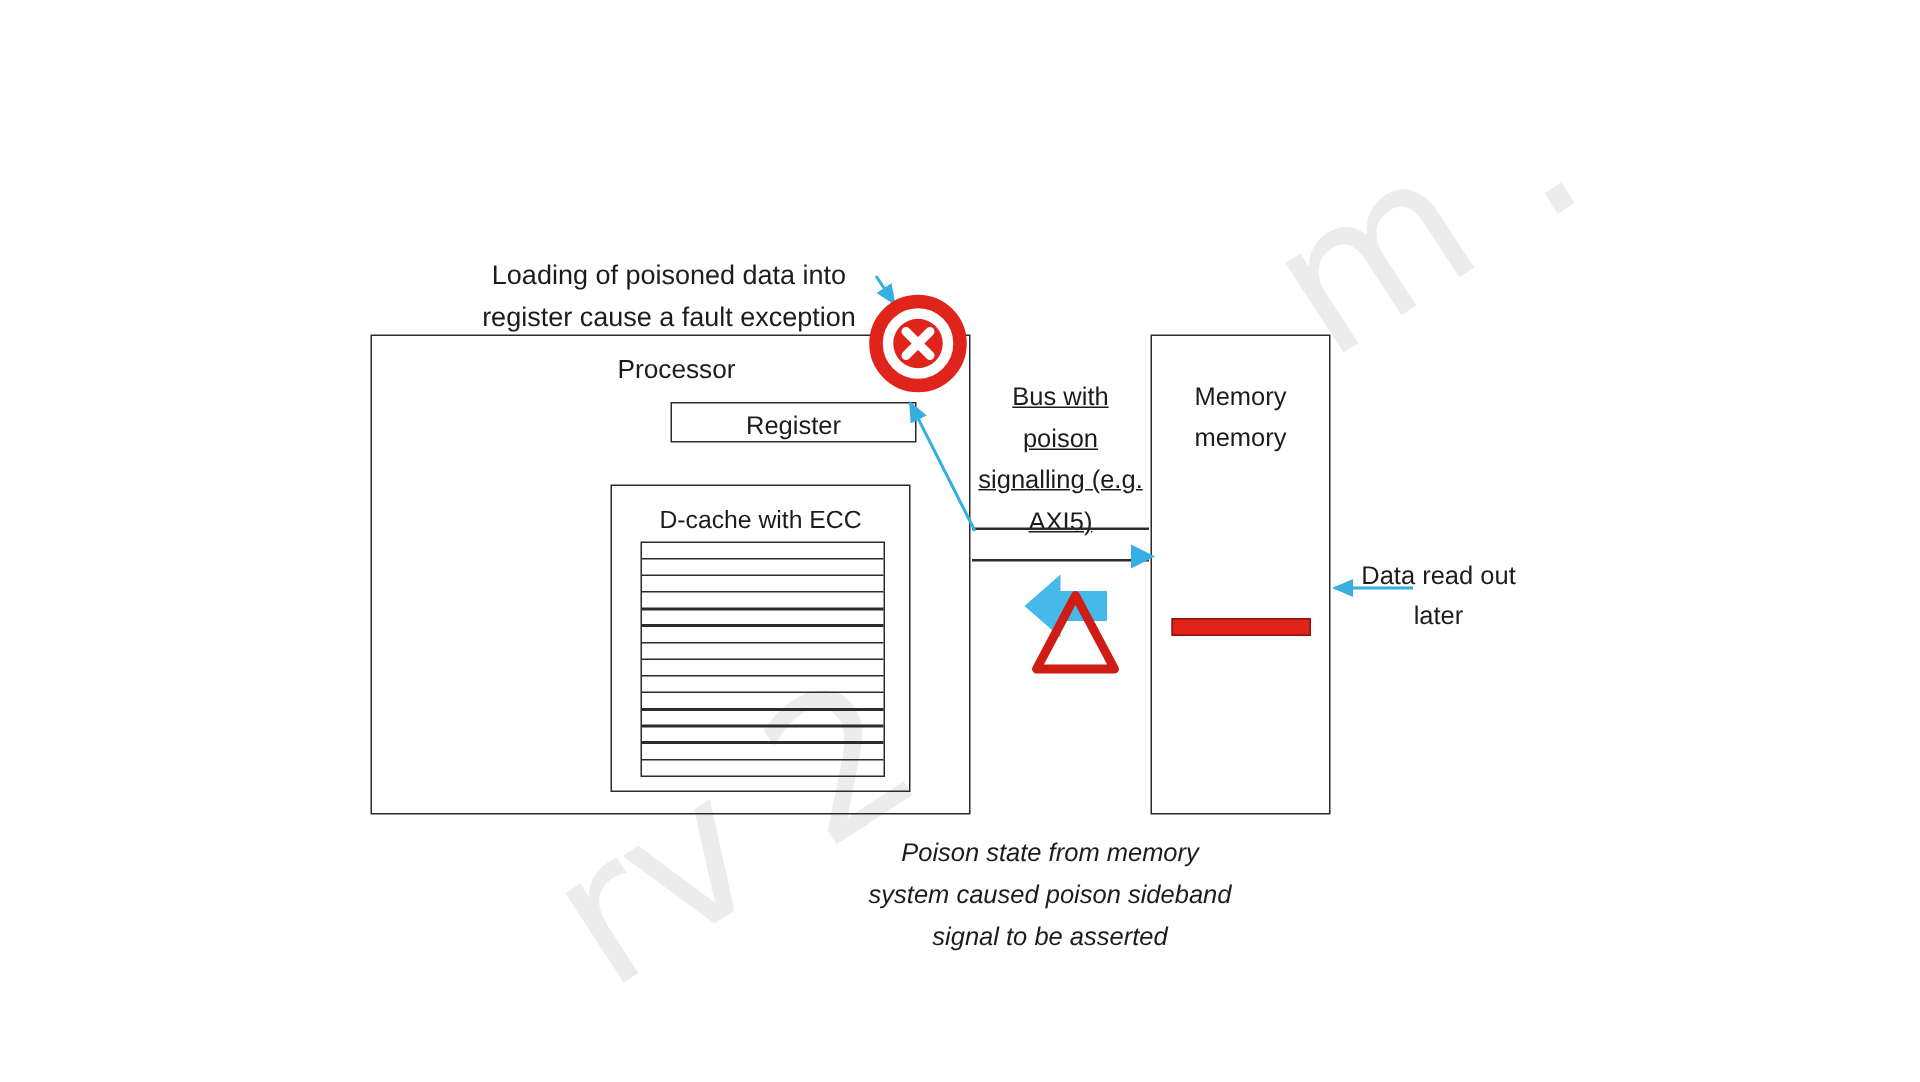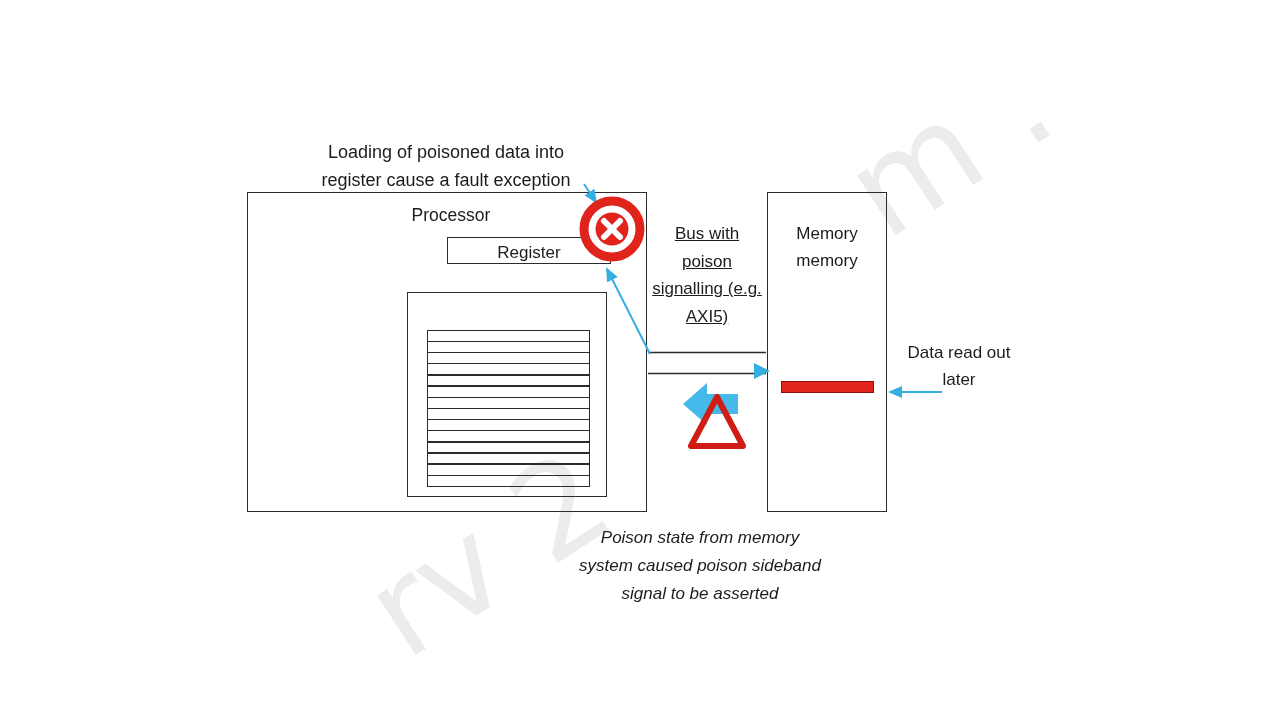--- a/index.html
+++ b/index.html
@@ -16,21 +16,21 @@
     font-family:"Liberation Sans",sans-serif;color:#1C1C1C;
   }
   .layer-wm{position:absolute;inset:0;z-index:0;}
   .wm{
     position:absolute;color:var(--wm);font-weight:400;
     transform:rotate(-33deg);transform-origin:left top;
     font-family:"DejaVu Sans",sans-serif;white-space:nowrap;user-select:none;
   }
   .wm.tr{left:820px;top:140px;font-size:130px;}
   .wm.bl{left:340px;top:560px;font-size:130px;}
-  .layer-ui{position:absolute;inset:0;z-index:2;}
+  .layer-ui{position:absolute;inset:0;z-index:2;margin-top:31px;}
   .box{position:absolute;border:1.6px solid var(--ink);box-sizing:border-box;background:transparent;}
   .processor-box{left:247px;top:192px;width:400px;height:320px;}
   .register-box{left:447px;top:237px;width:164px;height:27px;display:flex;align-items:flex-end;justify-content:center;font-size:17px;}
   .dcache-box{left:407px;top:292px;width:200px;height:205px;}
   .cache-lines{position:absolute;left:427px;top:330px;width:163px;height:157px;border:1.2px solid var(--ink);box-sizing:border-box;display:flex;flex-direction:column;justify-content:space-evenly;}
   .cache-line{height:1.4px;background:var(--ink);}
   .memory-box{left:767px;top:192px;width:120px;height:320px;}
   .label{position:absolute;text-align:center;line-height:27px;font-size:17px;}
   .processor-label{left:247px;top:202px;width:408px;font-size:17.5px;}
   .dcache-label{left:407px;top:303px;width:200px;font-size:16.5px;}
@@ -60,20 +60,21 @@
     <div class="label fault-label">Loading of poisoned data into register cause a fault exception</div>
 
     <div class="box processor-box"></div>
     <div class="label processor-label">Processor</div>
 
     <div class="box register-box">
       <span>Register</span>
     </div>
 
     <div class="box dcache-box"></div>
+    <div class="label dcache-label">D-cache with ECC</div>
     <div class="cache-lines">
         <div class="cache-line"></div>
         <div class="cache-line"></div>
         <div class="cache-line"></div>
         <div class="cache-line"></div>
         <div class="cache-line"></div>
         <div class="cache-line"></div>
         <div class="cache-line"></div>
         <div class="cache-line"></div>
         <div class="cache-line"></div>

